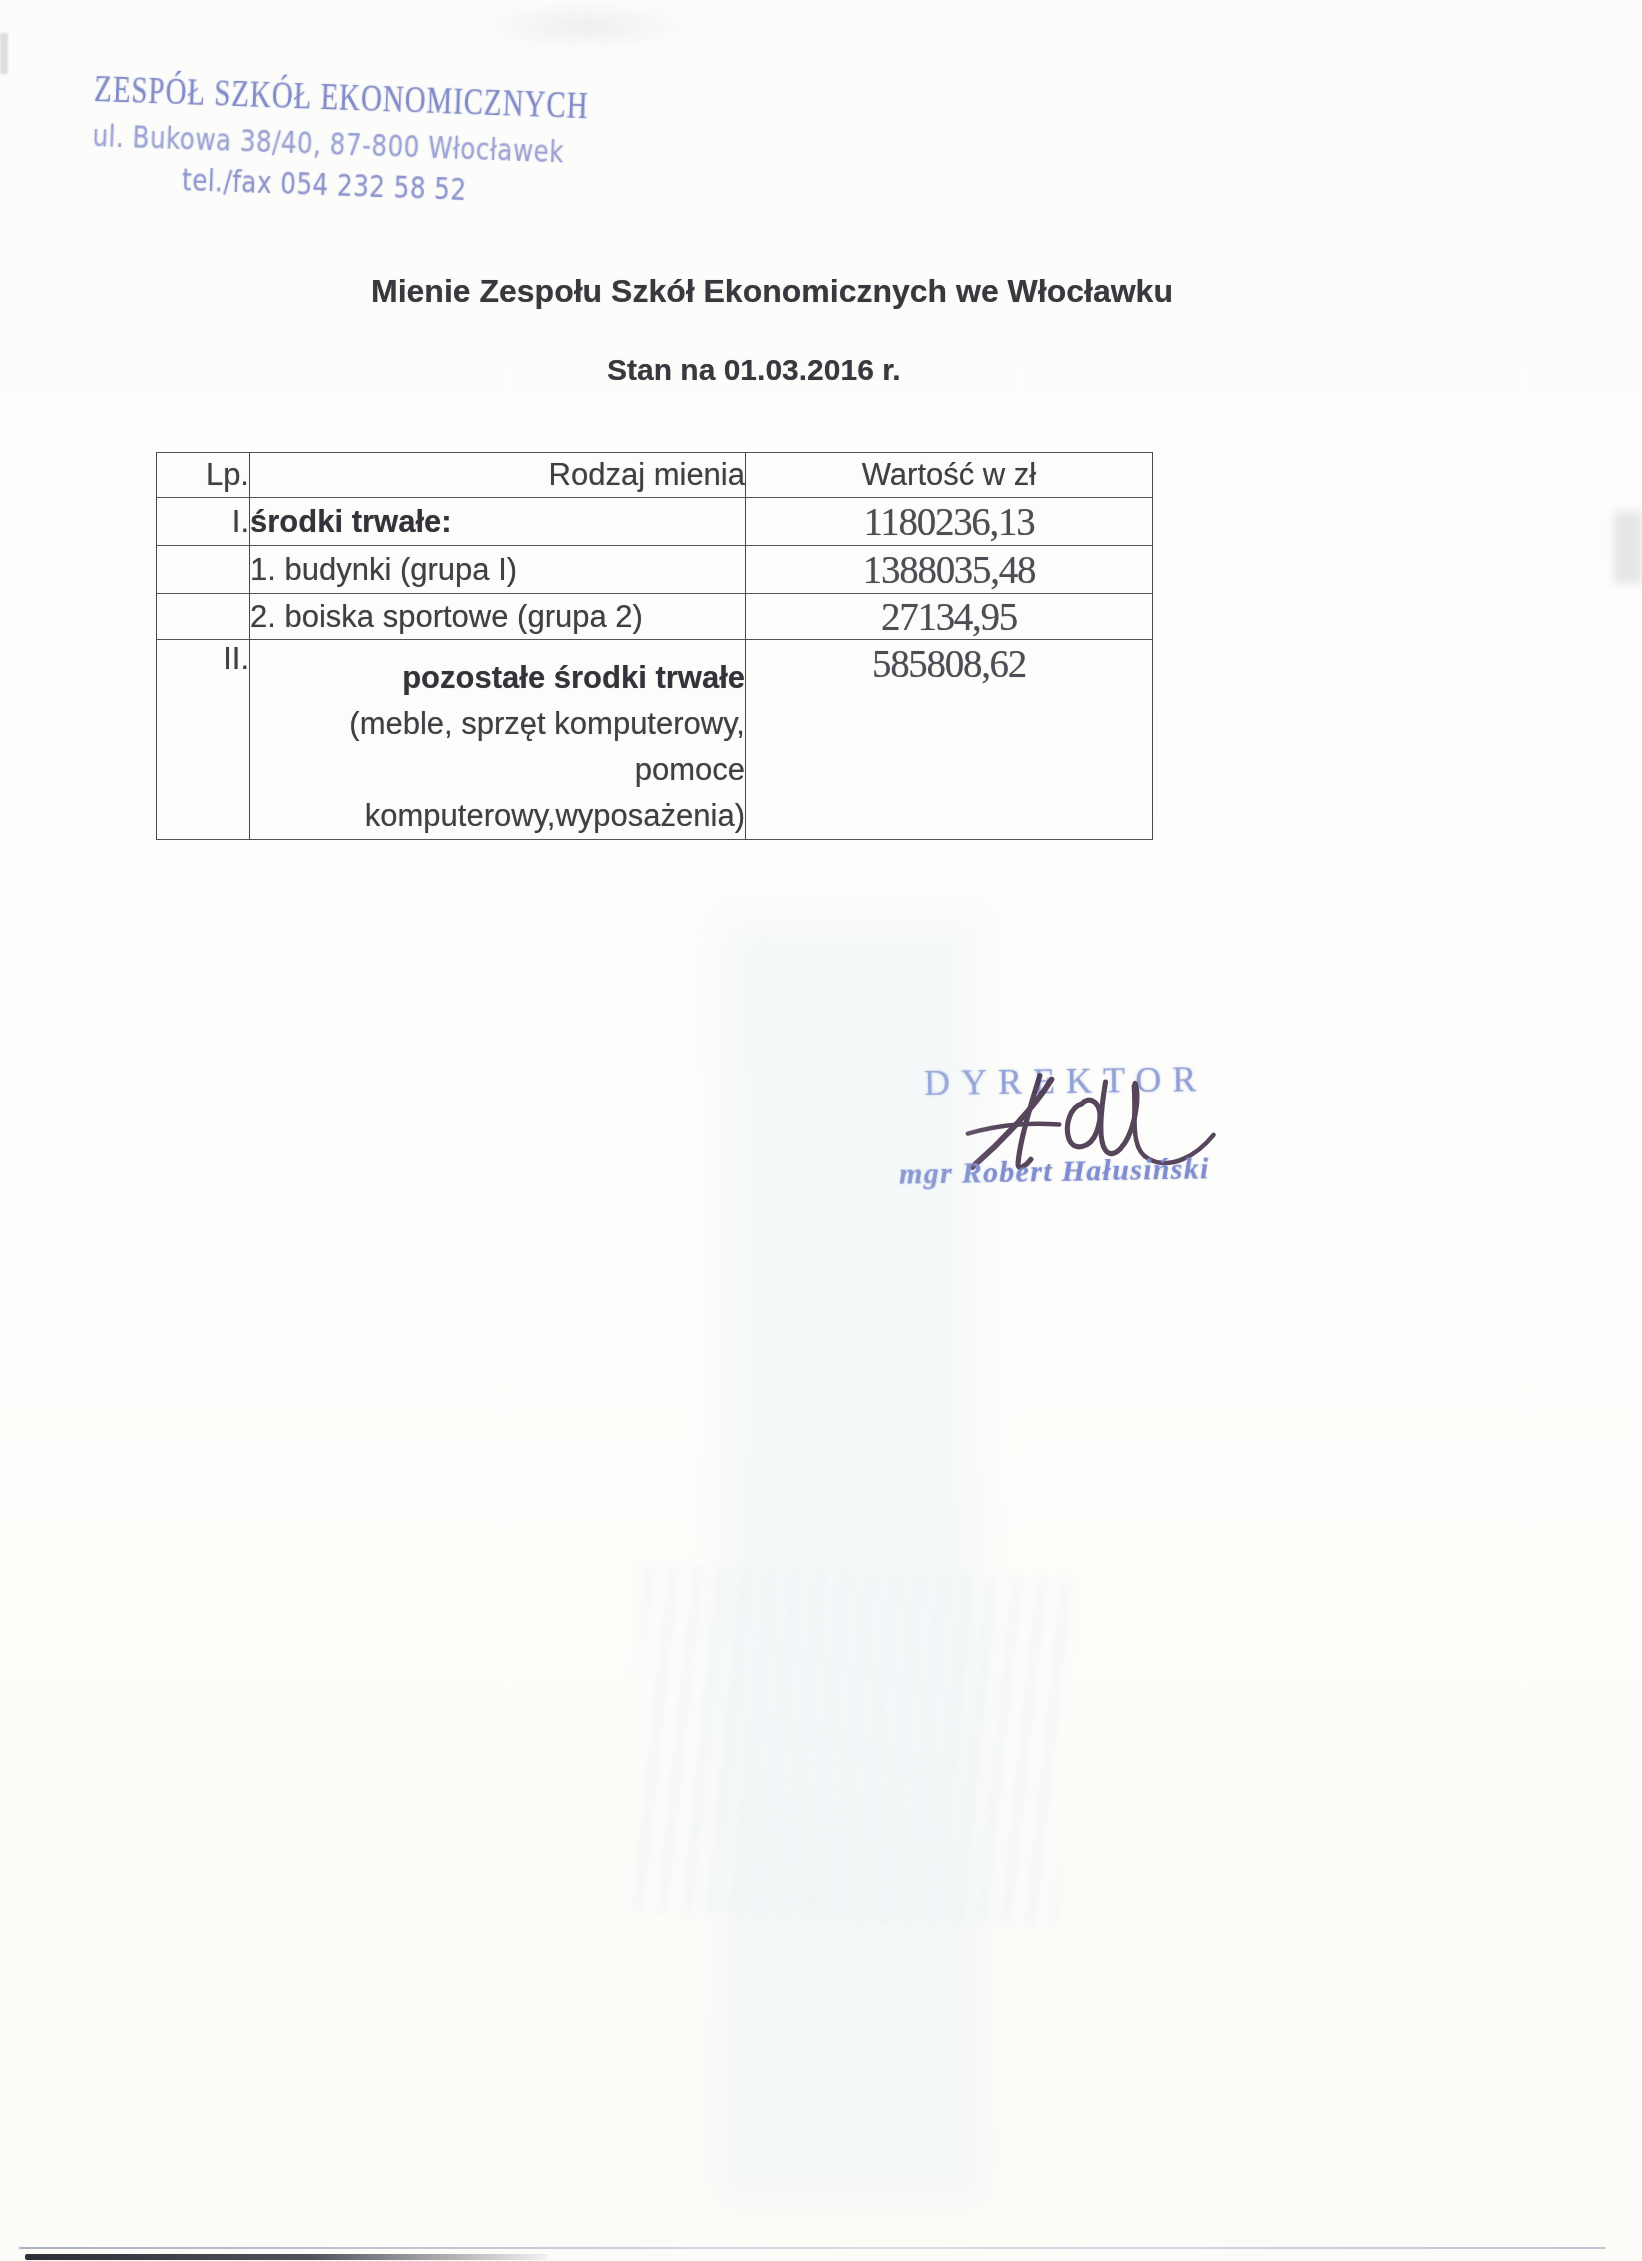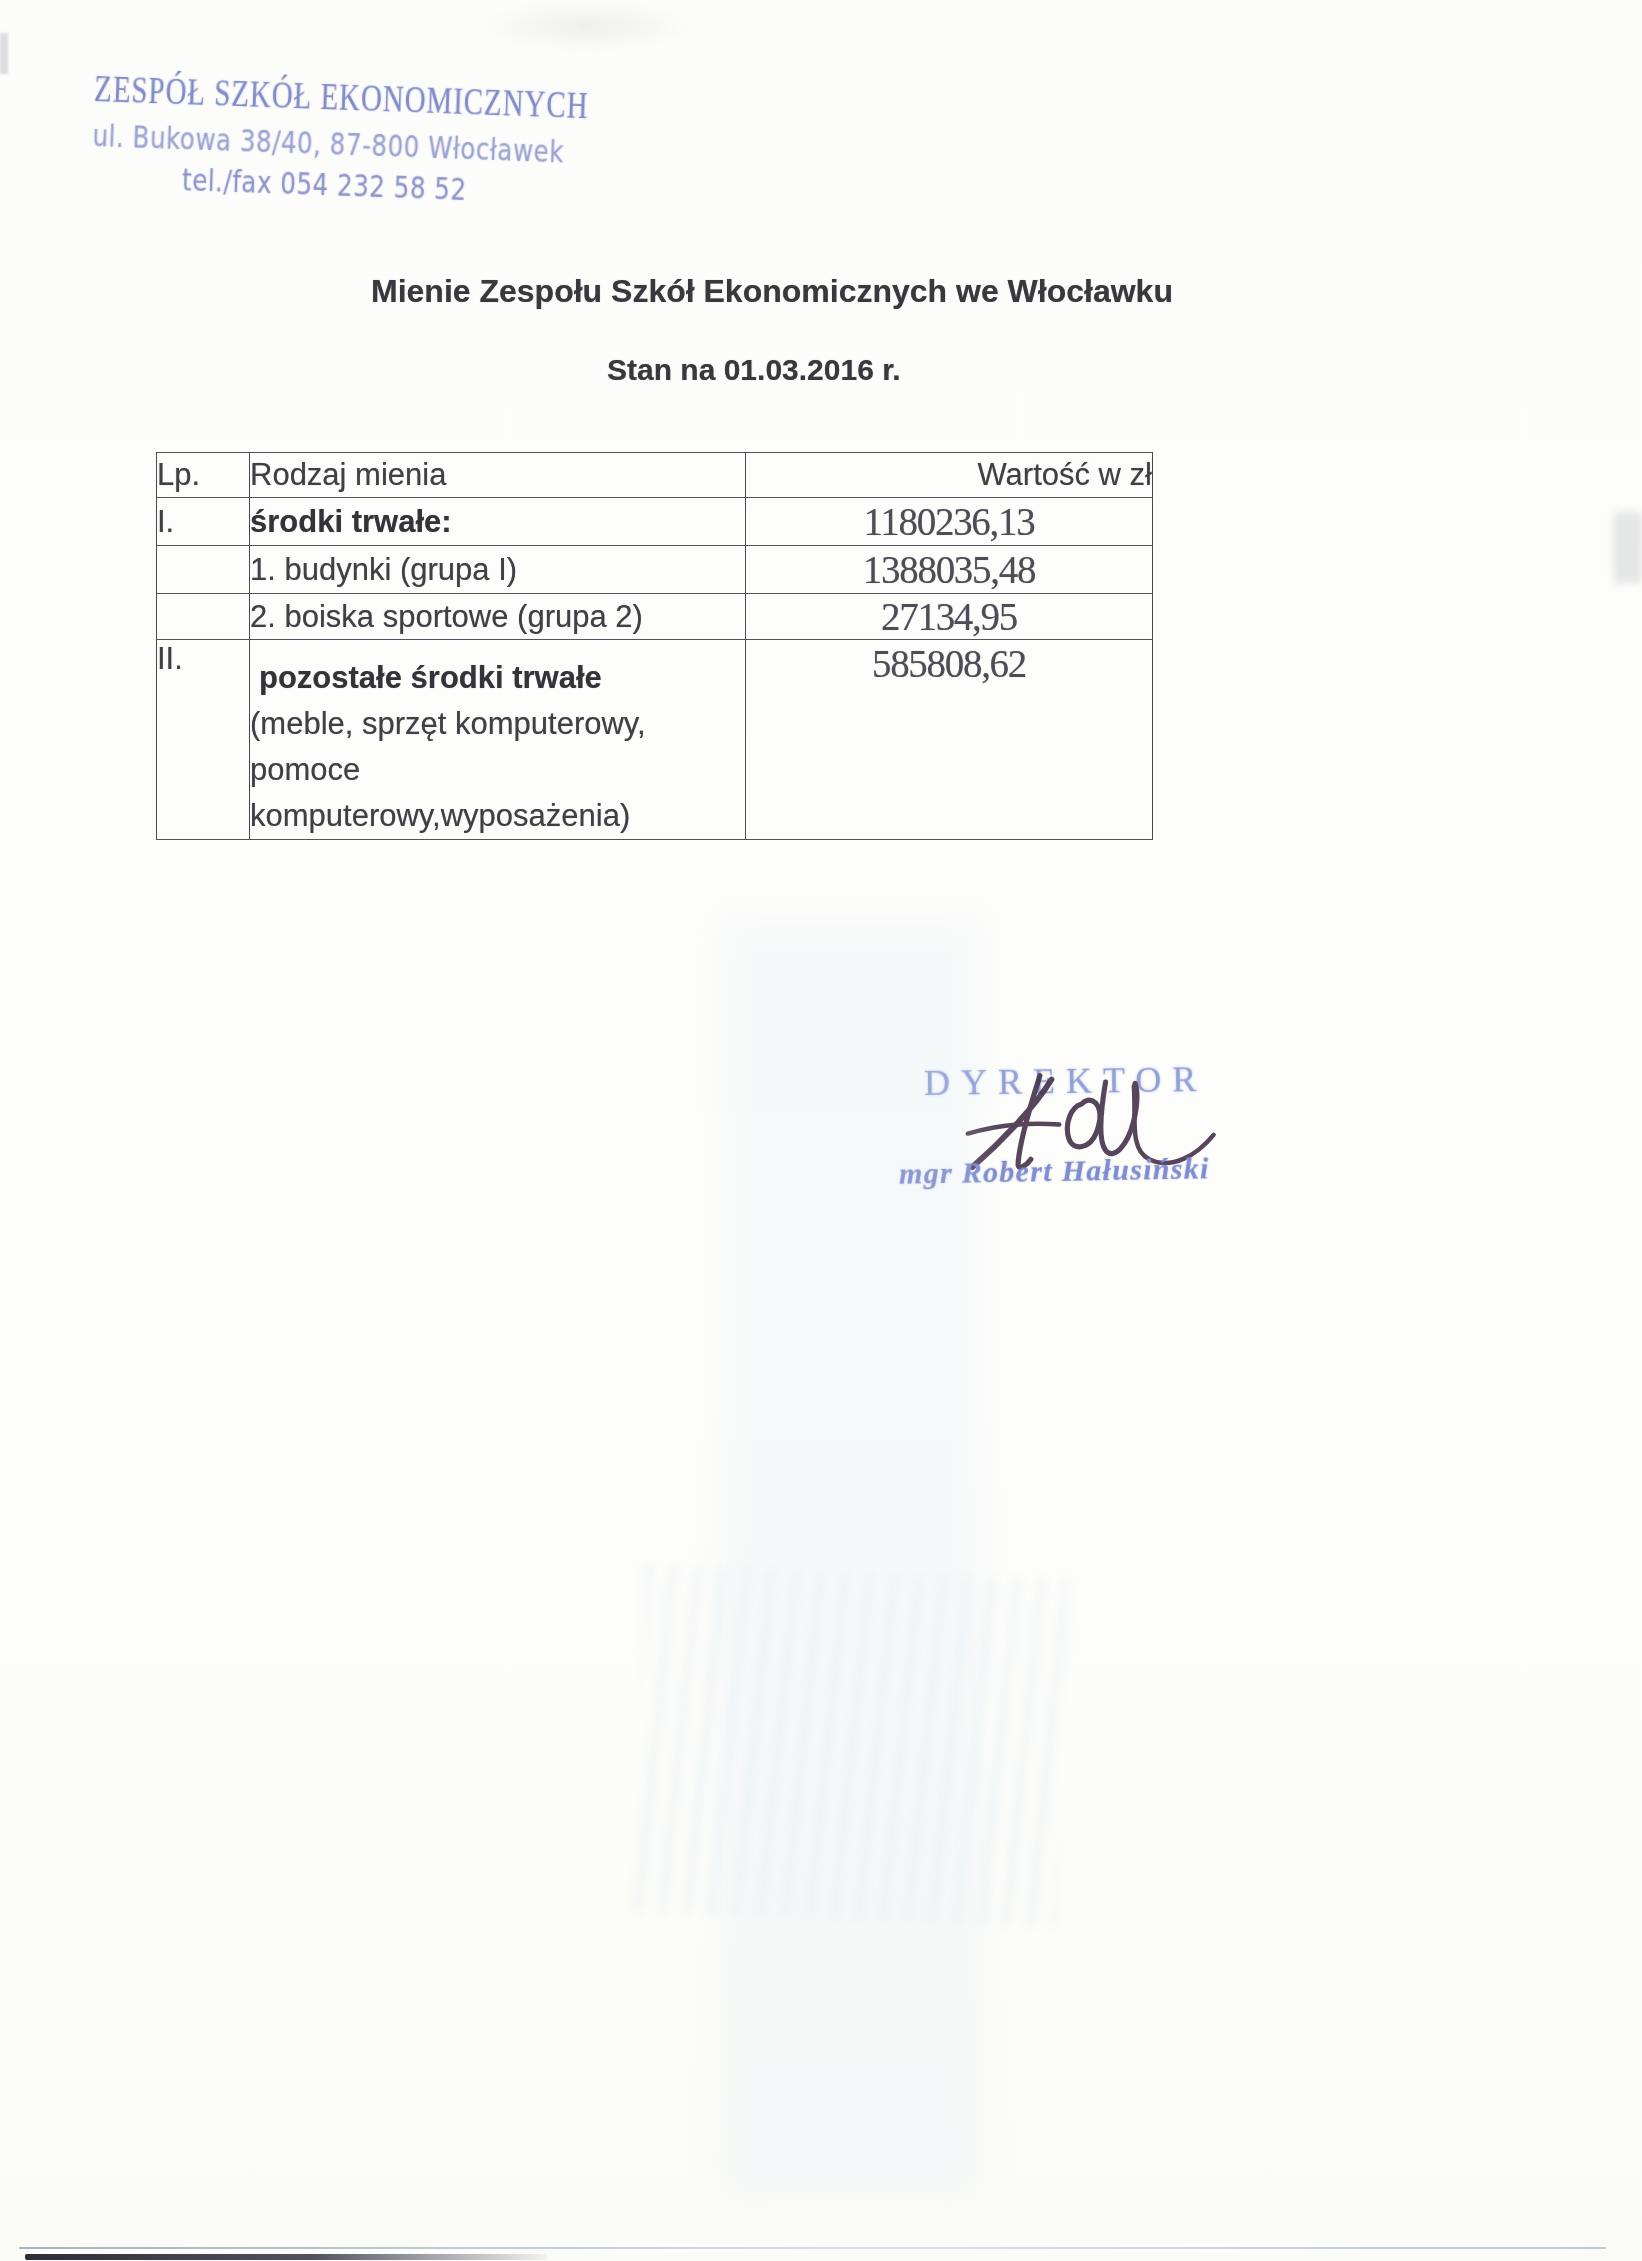--- a/index.html
+++ b/index.html
@@ -68,21 +68,21 @@
     overflow:hidden;
   }
   td.c1{padding-left:10.3px;font-size:31px;}
   td.c2{padding-left:9px;font-size:31px;}
   td.c3{
     text-align:center;padding-right:18px;
     font-family:"Liberation Serif", serif;
     font-size:39px;letter-spacing:-1.3px;color:#4d4d55;
     text-shadow:0 0 0.9px rgba(77,77,85,.5);
   }
-  .soft{text-shadow:0 0 0.8px rgba(63,63,69,.55);}
+  .soft{text-shadow:0 0 0.8px rgba(63,63,69,.55);text-align:right;}
   tr.mid td{vertical-align:middle;}
   tr.topalign td{vertical-align:top;}
   tr.topalign td.c2 .ln{line-height:46px;}
   tr.r3 td{padding-top:3.9px;}
   tr.r4 td{padding-top:1.3px;}
   tr.r3 td.c3, tr.r4 td.c3{line-height:46px;}
   .b{font-weight:bold;color:#33333a;}
   .indent{text-indent:9px;margin-top:14px;}
   
   .dyrektor{
@@ -142,21 +142,21 @@
   <table class="assets">
     <colgroup>
       <col style="width:93px">
         <col style="width:496px">
         <col style="width:407px">
     </colgroup>
     <tbody>
         <tr class="mid" style="height:45px">
       <td class="c1 soft">Lp.</td>
       <td class="c2 soft">Rodzaj mienia</td>
-      <td class="c3" style="font-family:'Liberation Sans',sans-serif;font-size:31px;letter-spacing:0;color:#3f3f45;text-align:right;">Wartość w zł</td>
+      <td class="c3" style="font-family:'Liberation Sans',sans-serif;font-size:31px;letter-spacing:0;color:#3f3f45;">Wartość w zł</td>
     </tr>
     <tr class="mid" style="height:48px">
       <td class="c1 soft">I.</td>
       <td class="c2"><span class="b soft">środki trwałe:</span></td>
       <td class="c3">1180236,13</td>
     </tr>
     <tr class="mid" style="height:48px">
       <td class="c1 soft"></td>
       <td class="c2"><span class="soft">1. budynki (grupa I)</span></td>
       <td class="c3">1388035,48</td>

